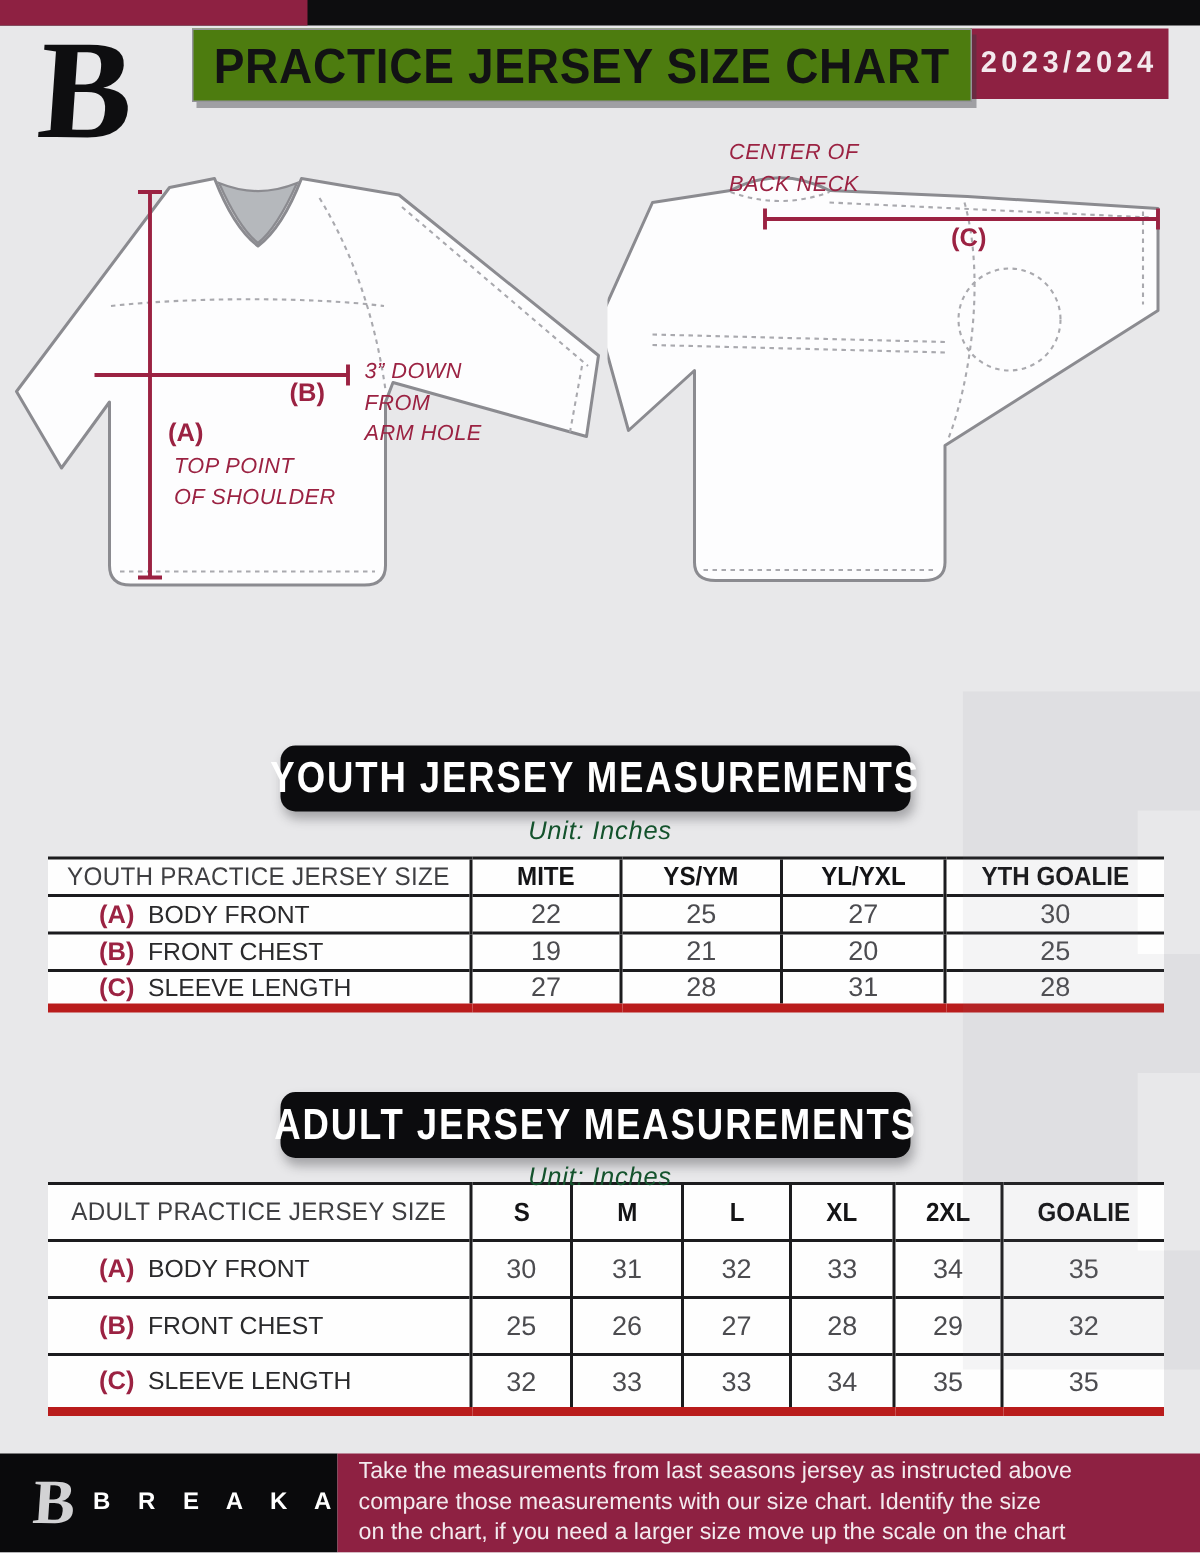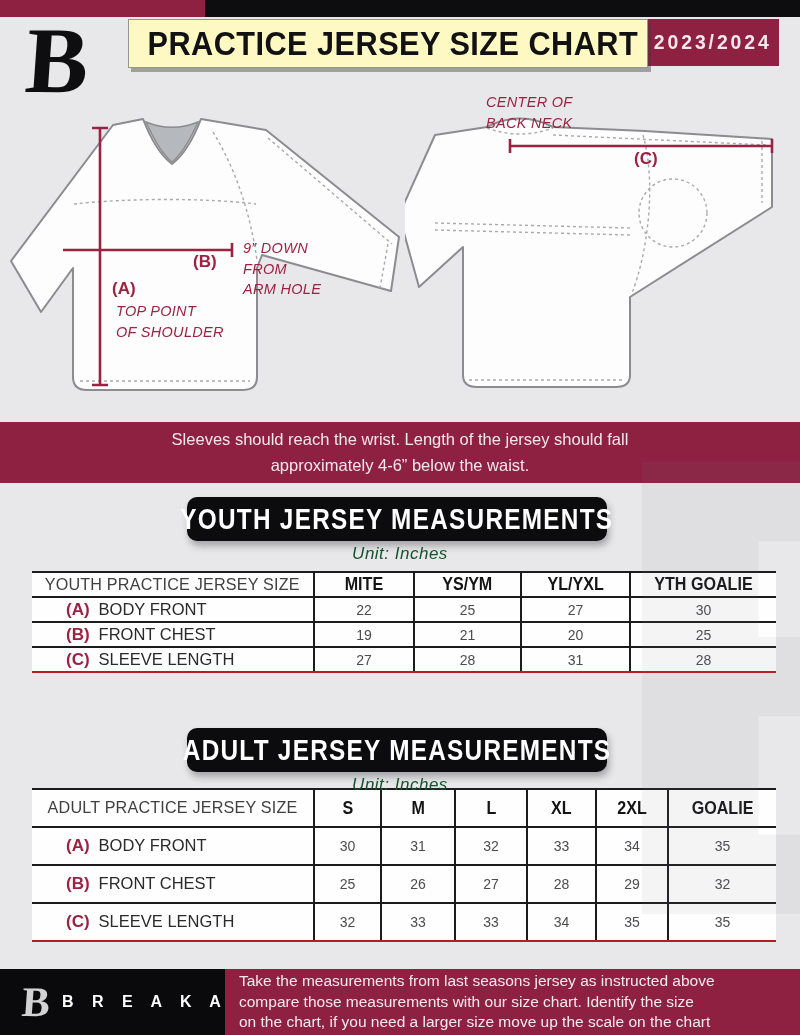--- a/index.html
+++ b/index.html
@@ -6,23 +6,23 @@
   #page {
     position:relative; width:800px; height:1035px; overflow:hidden;
     background:#e8e8ea; font-family:"Liberation Sans", sans-serif;
   }
 
   
   .top-strip { position:absolute; top:0; left:0; width:800px; height:17px; background:#0d0d0f; }
   .top-strip .maroon-seg { position:absolute; top:0; left:0; width:205px; height:17px; background:#8e2142; }
 
   .title-box {
-    position:absolute; left:128px; top:19px; width:518px; height:47px; background:#fef9c3;
+    position:absolute; left:128px; top:19px; width:518px; height:47px; background:#4d7c0f;
     border:1px solid #94949a; box-shadow:3px 4px 0 rgba(58,58,64,.42);
-    display:flex; align-items:center; z-index:4;
+    display:flex; align-items:center; justify-content:center; z-index:4;
   }
   .title-box span {
     font-size:33px; font-weight:700; color:#121214; letter-spacing:.5px;
     white-space:nowrap; display:inline-block; transform:scaleX(.93);
   }
   .season-box {
     position:absolute; left:647px; top:19px; width:132px; height:47px; background:#8e2142;
     display:flex; align-items:center; justify-content:center; z-index:3;
   }
   .season-box span { color:#f3e9ed; font-size:20px; font-weight:700; letter-spacing:3px; display:inline-block; transform:scaleX(.97); }
@@ -74,29 +74,29 @@
   .unit { position:absolute; left:0; width:800px; text-align:center; font-style:italic;
           font-size:17px; color:#14532d; letter-spacing:.5px; z-index:2; }
   #youth-unit { top:544px; }
   #adult-unit { top:775px; }
 
   
   .size-table { position:absolute; left:32px; width:744px; border-collapse:collapse; table-layout:fixed; z-index:1; }
   #youth-table { top:571px; }
   #adult-table { top:788px; }
   .size-table th, .size-table td { border-top:2px solid #1c1c1e; background:#fefefe; padding:0; text-align:center; }
-  .size-table tr:last-child td { border-bottom:2px solid #b91c1c; }
+  .size-table tr:last-child td { border-bottom:6px solid #b91c1c; }
   .size-table th.col, .size-table td.val { border-left:2px solid #1c1c1e; }
   #youth-table tr { height:25px; }
   #adult-table tr { height:38px; }
   th.corner span { font-weight:400; font-size:17px; color:#3f3f42; letter-spacing:.2px; display:inline-block; transform:scaleX(.95); white-space:nowrap; }
   th.col span { font-weight:700; font-size:17.5px; color:#141416; display:inline-block; transform:scaleX(.92); white-space:nowrap; }
   td.lbl { text-align:left; padding-left:34px; font-size:16.5px; color:#2a2a2c; }
   td.lbl .key { color:#9b2242; font-weight:700; font-size:17px; margin-right:9px; }
-  td.val { font-size:14px; color:#4c4c50; }
+  td.val { font-size:18px; color:#4c4c50; }
 
   
   .footer-black {
     position:absolute; left:0; top:969px; width:225px; height:66px; background:#0a0a0c;
     display:flex; align-items:center; padding-left:22px; box-sizing:border-box; z-index:3;
   }
   .footer-logo { color:#d2d2d4; font-family:"Liberation Serif", serif; font-weight:700;
                  font-size:42px; line-height:1; transform:skewX(-4deg); margin-right:12px; }
   .footer-brand { color:#ffffff; font-weight:700; font-size:16px; letter-spacing:7px; white-space:nowrap; }
   .footer-note {
@@ -153,32 +153,30 @@
     <path class="seam" d="M30,135 L225,140"></path>
     <path class="seam" d="M148,40 L362,50"></path>
     <path class="seam" d="M238,40 C252,90 242,160 227,198"></path>
     <path class="seam" d="M357,46 L357,108"></path>
     <path class="seam" d="M64,285 L218,285"></path>
     <circle class="seam" cx="268" cy="118" r="34"></circle>
     <path class="measure" d="M105,51 L367,51 M105,44 L105,58 M367,44 L367,58"></path>
   </svg>
 
   <div class="diag-label diag-key" id="lbl-b">(B)</div>
-  <div class="diag-label diag-note" id="lbl-b-note">9” DOWN
+  <div class="diag-label diag-note" id="lbl-b-note">3” DOWN
 FROM
 ARM HOLE</div>
   <div class="diag-label diag-key" id="lbl-a">(A)</div>
   <div class="diag-label diag-note" id="lbl-neck">CENTER OF
 BACK NECK</div>
   <div class="diag-label diag-note" id="lbl-a-note">TOP POINT
 OF SHOULDER</div>
   <div class="diag-label diag-key" id="lbl-c">(C)</div>
 
-  <div class="notice">Sleeves should reach the wrist. Length of the jersey should fall
-approximately 4-6” below the waist.</div>
 
   <div class="section-banner" id="youth-banner">
     <span>YOUTH JERSEY MEASUREMENTS</span>
   </div>
   <div class="unit" id="youth-unit">Unit: Inches</div>
 
   <table class="size-table" id="youth-table">
     <colgroup>
         <col style="width:282px">
         <col style="width:100px">

